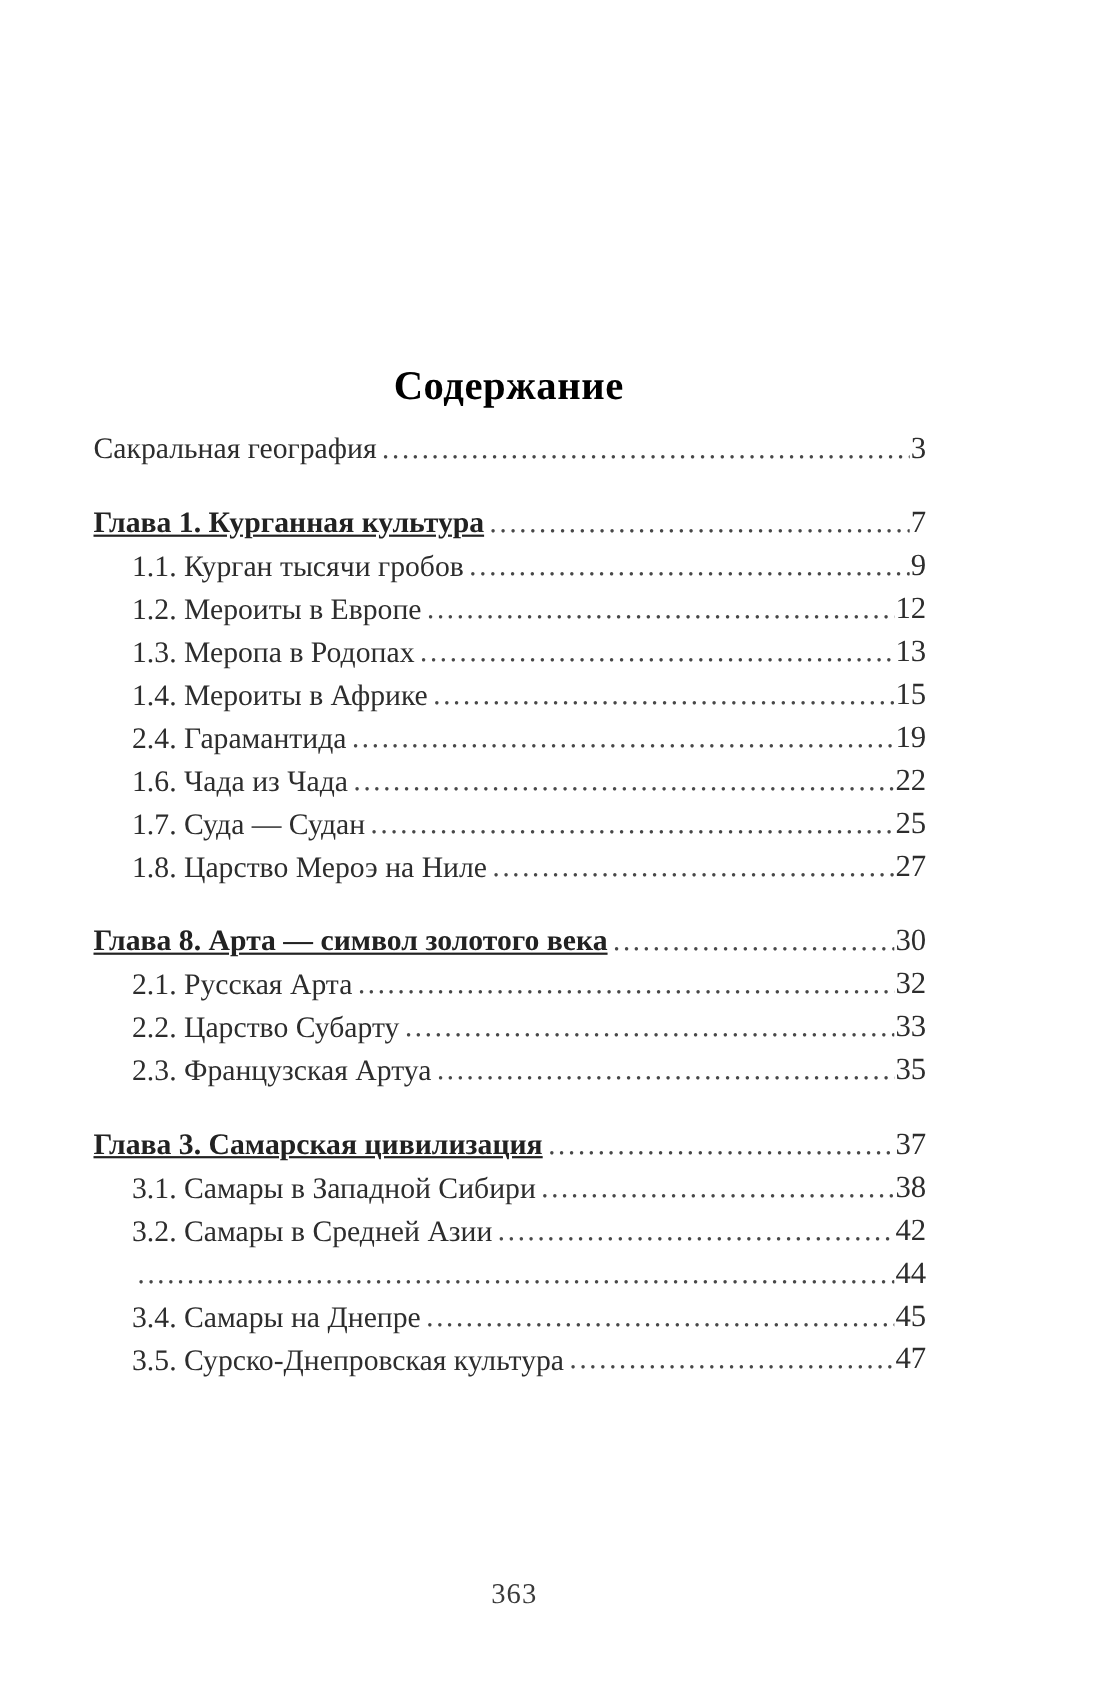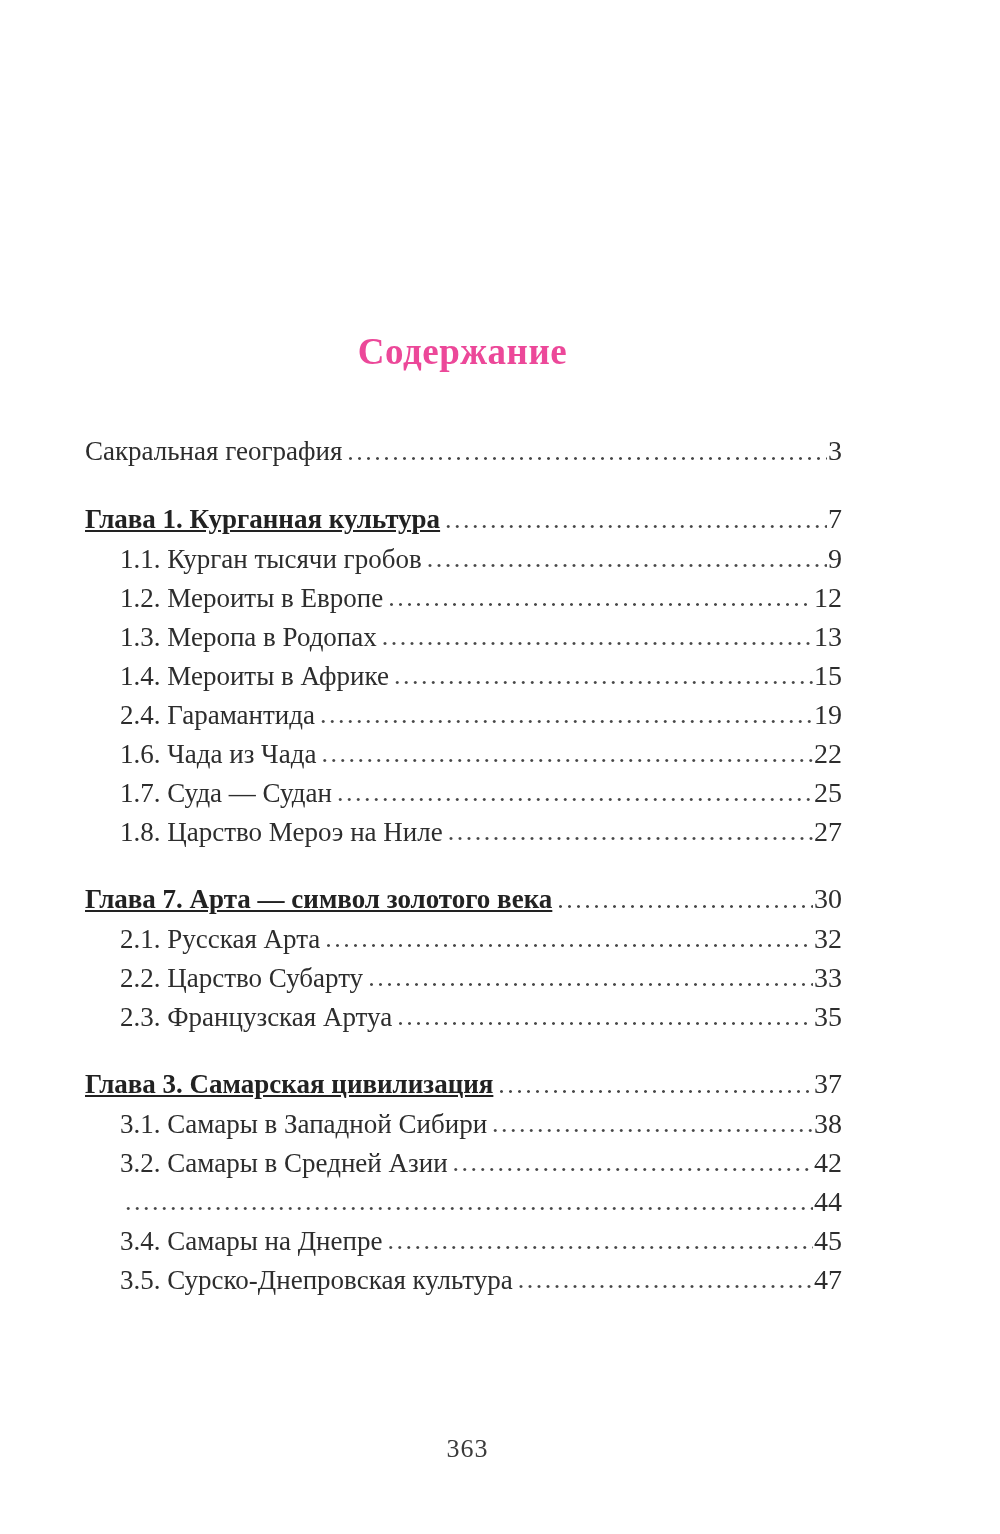--- a/index.html
+++ b/index.html
@@ -19,25 +19,25 @@
   .title {
     position: absolute;
     top: 330px;
     left: 85px;
     right: 160px;
     margin: 0;
     text-align: center;
     font-size: 37px;
     font-weight: 700;
     letter-spacing: 0.5px;
-    color: #ec4899;
+    color: #000000;
   }
   .toc {
     position: absolute;
-    top: 432px;
+    top: 388px;
     left: 85px;
     right: 158px;
   }
   .row {
     display: flex;
     align-items: baseline;
     line-height: 38px;
     font-size: 27px;
     color: #2d2d2d;
   }
@@ -120,21 +120,21 @@
         <span class="label">1.7. Суда — Судан</span>
         <span class="leader"></span>
         <span class="pg">25</span>
       </div>
       <div class="row indent">
         <span class="label">1.8. Царство Мероэ на Ниле</span>
         <span class="leader"></span>
         <span class="pg">27</span>
       </div>
       <div class="row bold gap">
-        <span class="label">Глава 7. Арта — символ золотого века</span>
+        <span class="label">Глава 8. Арта — символ золотого века</span>
         <span class="leader"></span>
         <span class="pg">30</span>
       </div>
       <div class="row indent">
         <span class="label">2.1. Русская Арта</span>
         <span class="leader"></span>
         <span class="pg">32</span>
       </div>
       <div class="row indent">
         <span class="label">2.2. Царство Субарту</span>

